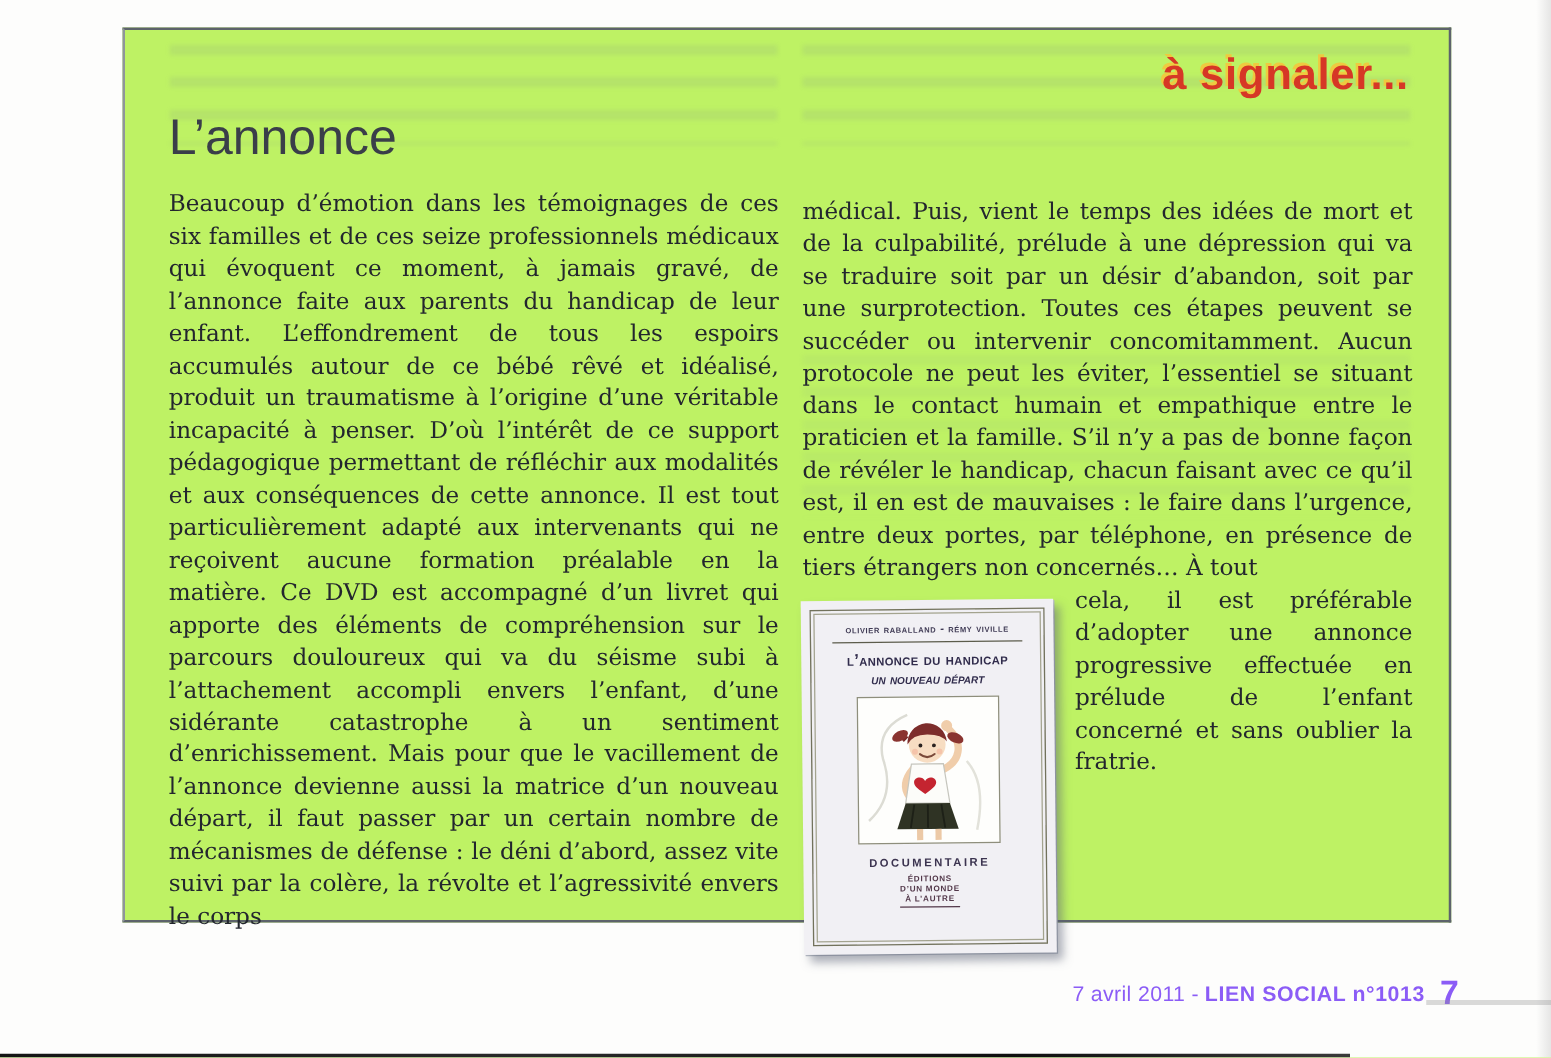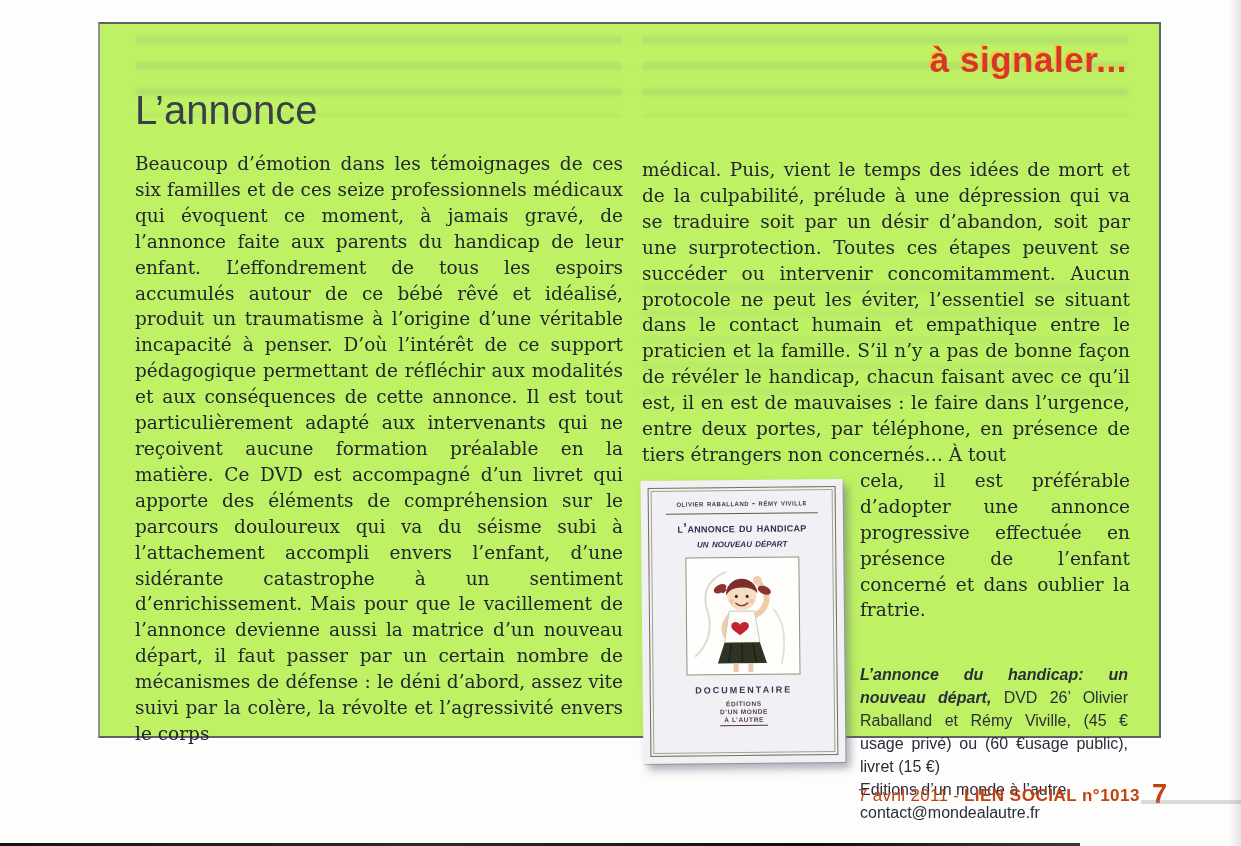--- a/index.html
+++ b/index.html
@@ -102,21 +102,21 @@
   }
   .dvd-publisher {
     display: inline-block; margin-top: 4px;
     font-size: 6.5px; line-height: 8px; font-weight: bold;
     letter-spacing: 0.6px; color: #53384a; text-transform: uppercase;
     border-bottom: 1px solid #53384a; padding-bottom: 1px;
   }
 
   .footer {
     position: absolute; top: 779px; right: 74px;
-    font-size: 17px; color: #c2410c; text-align: right;
+    font-size: 17px; color: #8b5cf6; text-align: right;
   }
   .footer .f-date { font-weight: 400; letter-spacing: 0.3px; }
   .footer .f-mag { font-weight: bold; letter-spacing: 0.5px; }
   .footer .f-page { font-weight: bold; font-size: 27px; margin-left: 12px; vertical-align: -2px; }
 
   .scan-bar {
     position: absolute; left: 0; bottom: 0; width: 1080px; height: 3px;
     background: linear-gradient(to right, #141414 0%, #2a2a2a 40%, #0e0e0e 75%, #3a3a3a 100%);
   }
   .scan-mark {
@@ -195,26 +195,21 @@
             <div class="dvd-publisher">
               <div>Éditions</div>
               <div>d’un monde</div>
               <div>à l’autre</div>
             </div>
           </div>
         </div>
       </div>
 
       <div class="right-sub">
-        <p class="body-serif">cela, il est préférable d’adopter une annonce progressive effectuée en présence de l’enfant concerné et dans oublier la fratrie.</p>
-        <div class="caption">
-          <p class="caption-main"><span class="caption-title">L’annonce du handicap: un nouveau départ,</span> <span>DVD 26’ Olivier Raballand et Rémy Viville, (45 € usage privé) ou (60 €usage public), livret (15 €)</span></p>
-          <p class="caption-line">Editions d’un monde à l’autre</p>
-          <p class="caption-line">contact@mondealautre.fr</p>
-        </div>
+        <p class="body-serif">cela, il est préférable d’adopter une annonce progressive effectuée en prélude de l’enfant concerné et sans oublier la fratrie.</p>
       </div>
 
     </div>
   </div>
 </div>
 
 <div class="footer">
   <span class="f-date">7 avril 2011 -</span>
   <span class="f-mag">LIEN SOCIAL n°1013</span><span class="f-page">7</span>
 </div>

